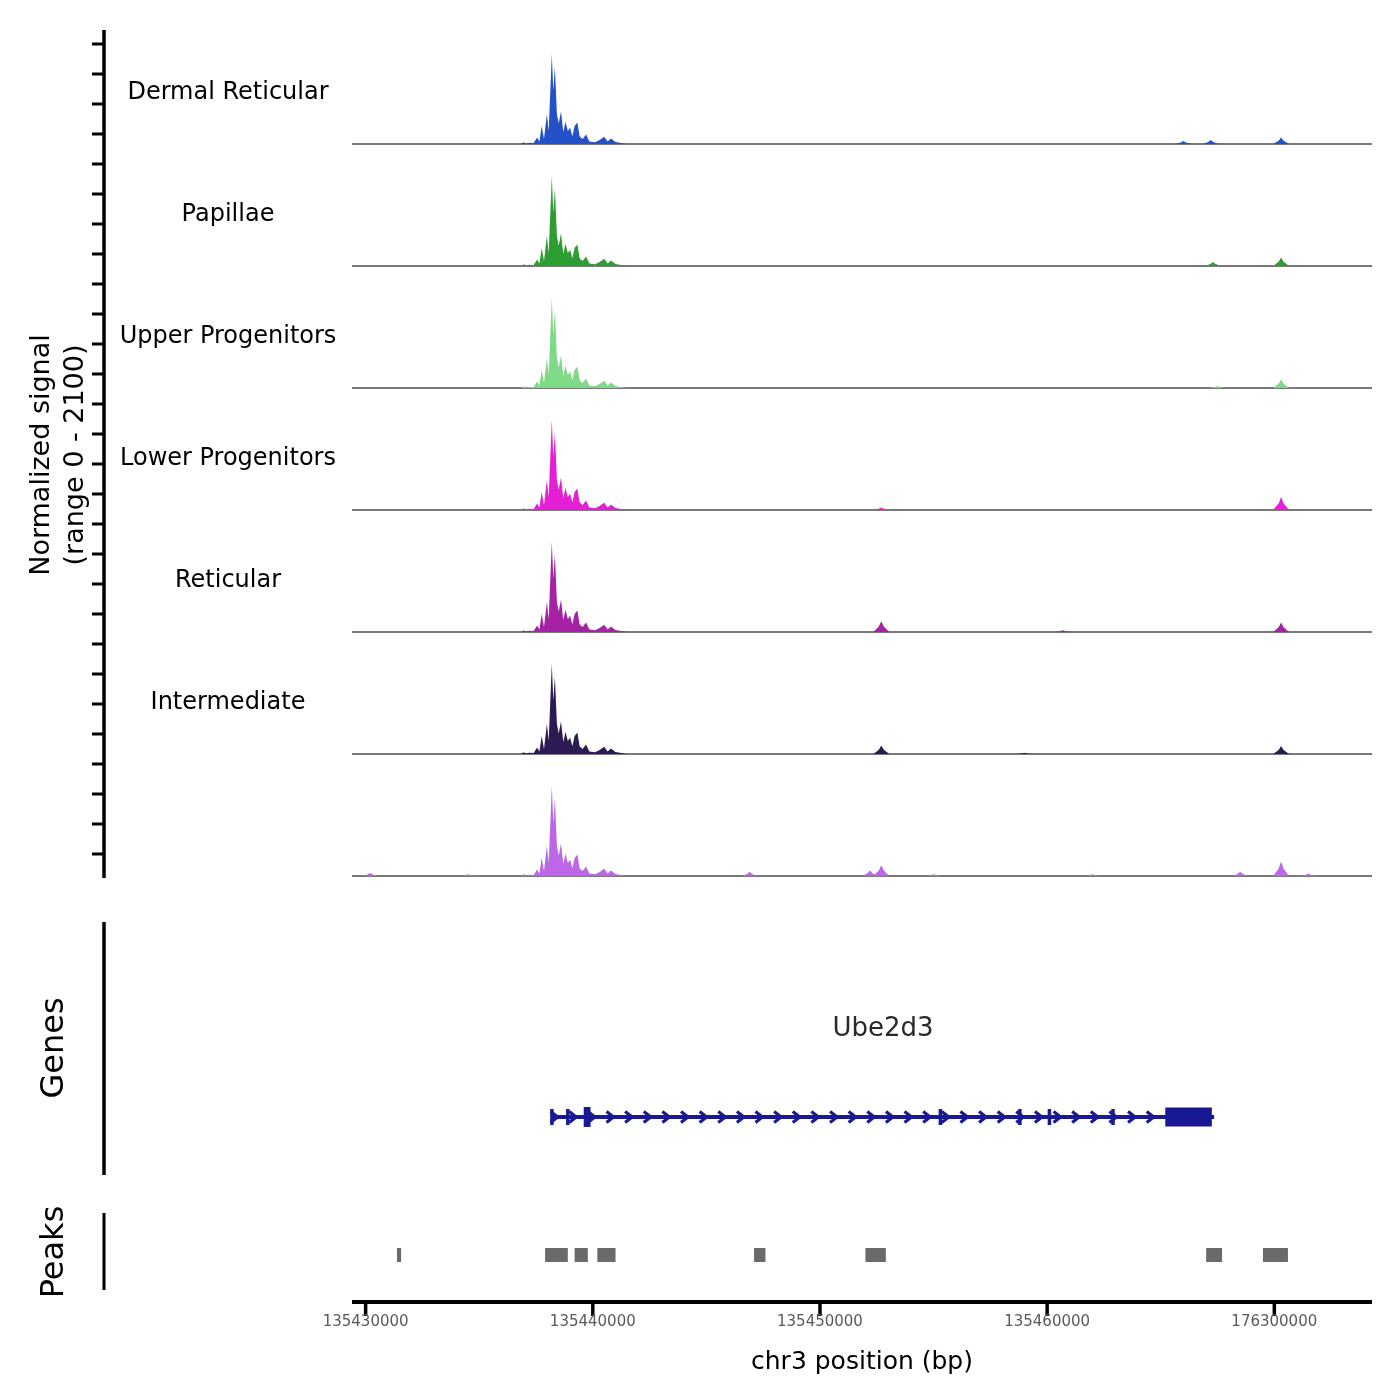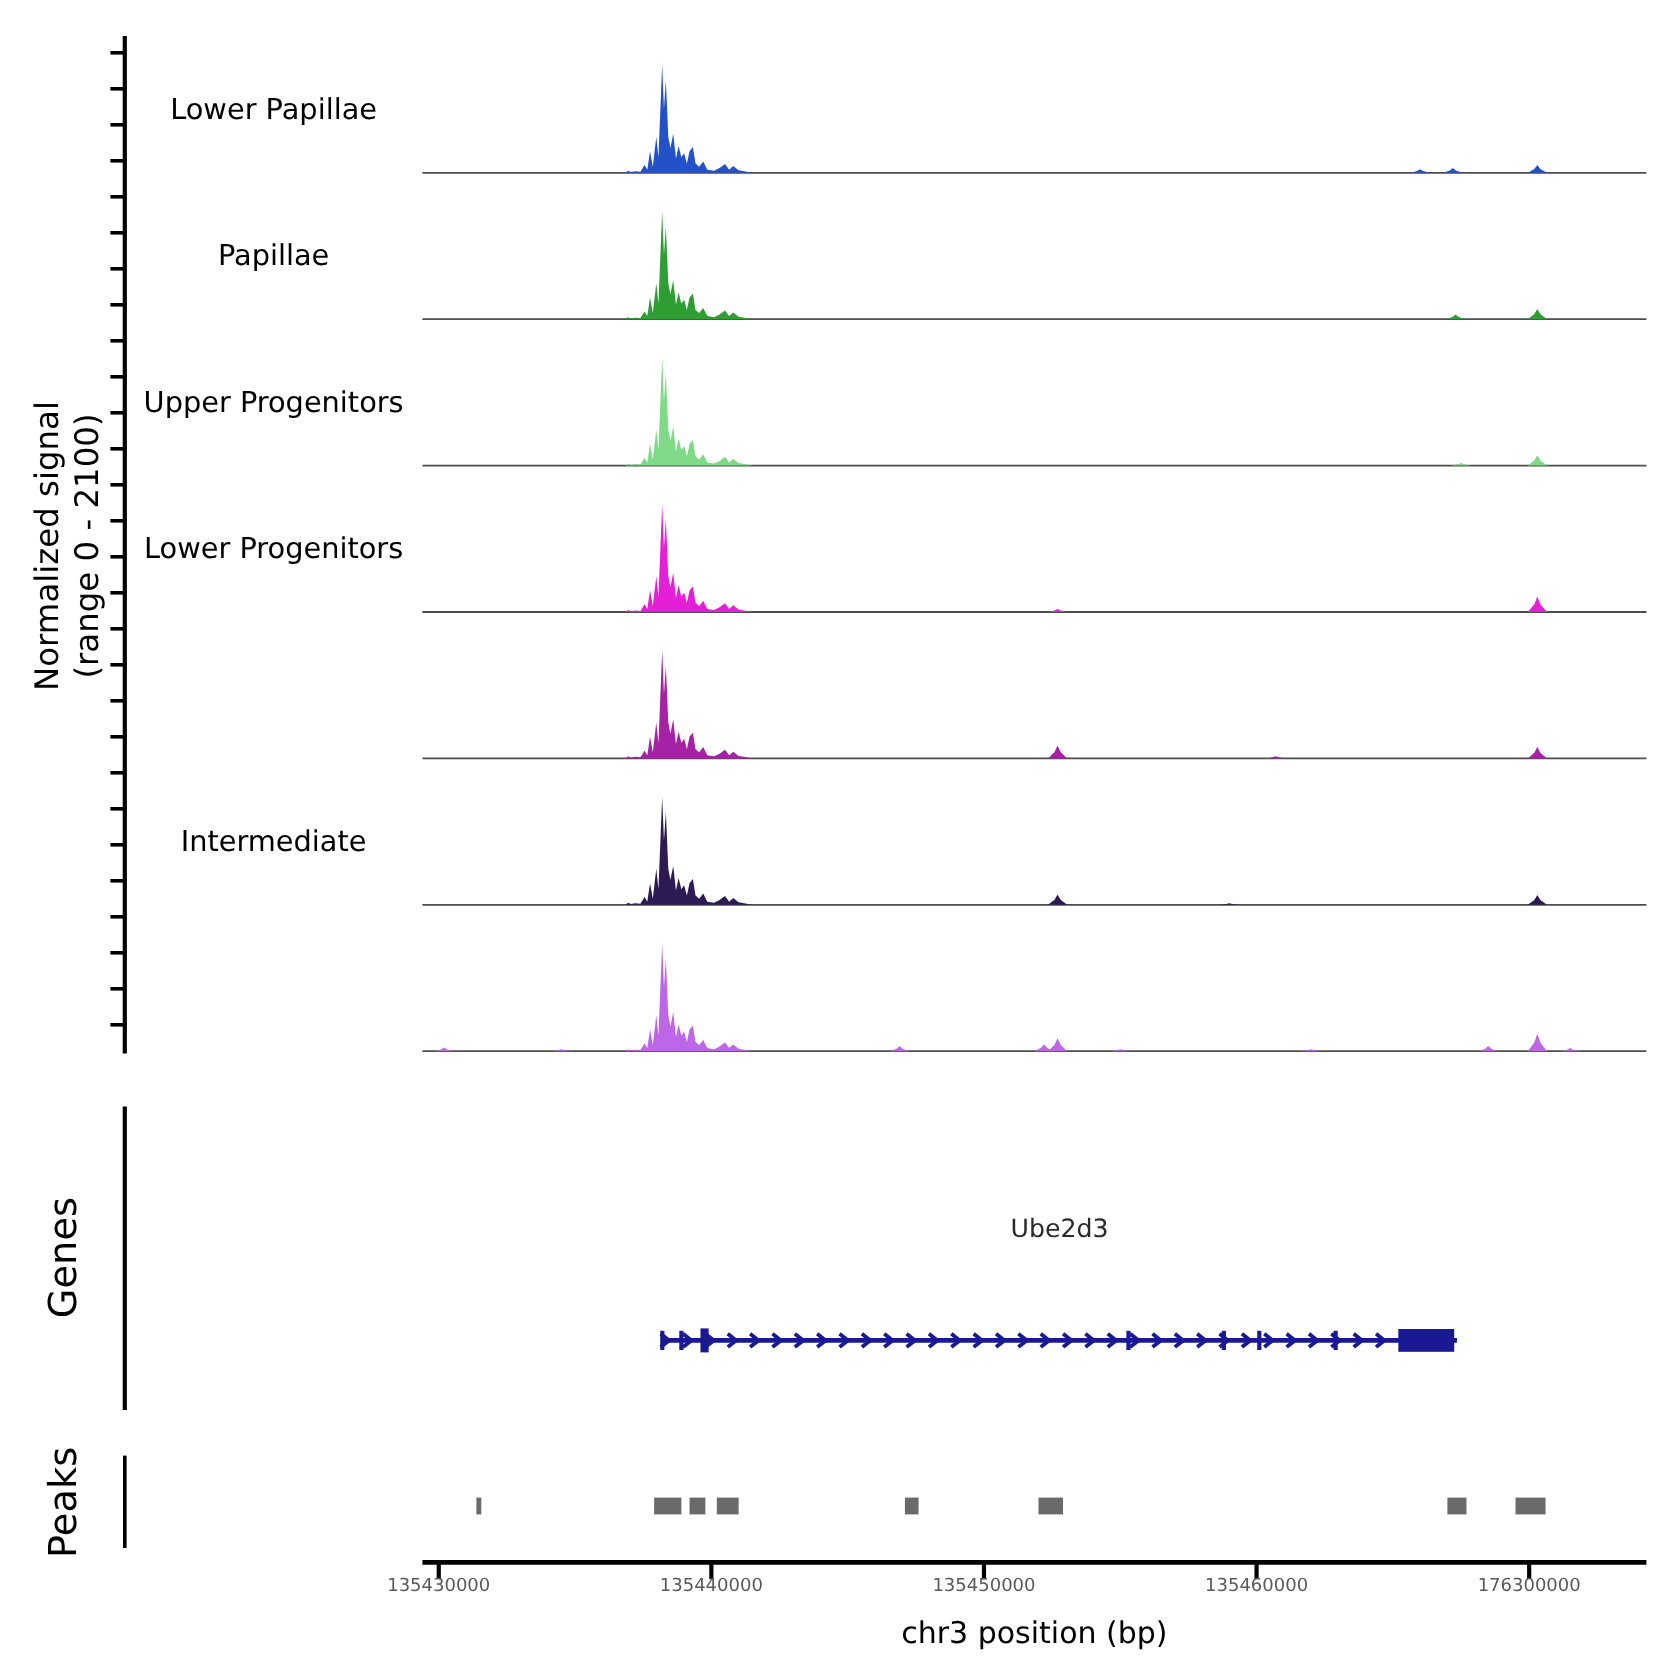--- a/index.html
+++ b/index.html
@@ -10,21 +10,21 @@
              white-space:nowrap;text-align:center;color:#000;}
   .y-axis-label{font-size:27px;line-height:34px;}
   .section-label{font-size:32px;}
   .track-label{position:absolute;left:48px;width:360px;text-align:center;
                font-size:24px;color:#000;}
   .x-tick-label{position:absolute;top:1312px;width:240px;text-align:center;
                 font-size:15px;color:#5a5a5a;}
   .x-axis-title{position:absolute;left:662px;top:1346px;width:400px;text-align:center;
                 font-size:25px;color:#000;}
   .gene-name-label{position:absolute;top:1012px;width:200px;text-align:center;
-                   font-size:21px;color:#2a2a2a;}
+                   font-size:26px;color:#2a2a2a;}
 </style>
 </head>
 <body>
 
 <div id="figure">
 
   <svg id="chart-svg" width="1400" height="1400">
       <line x1="104" y1="30" x2="104" y2="878" stroke="#000" stroke-width="3.5"></line>
       <line x1="92" y1="44" x2="104" y2="44" stroke="#000" stroke-width="3"></line>
       <line x1="92" y1="74" x2="104" y2="74" stroke="#000" stroke-width="3"></line>
@@ -148,24 +148,25 @@
       <line x1="352" y1="1302" x2="1372" y2="1302" stroke="#000" stroke-width="4"></line>
       <line x1="365.630289532294" y1="1302" x2="365.630289532294" y2="1316" stroke="#000" stroke-width="3.5"></line>
       <line x1="592.8017817371938" y1="1302" x2="592.8017817371938" y2="1316" stroke="#000" stroke-width="3.5"></line>
       <line x1="819.9732739420936" y1="1302" x2="819.9732739420936" y2="1316" stroke="#000" stroke-width="3.5"></line>
       <line x1="1047.1447661469933" y1="1302" x2="1047.1447661469933" y2="1316" stroke="#000" stroke-width="3.5"></line>
       <line x1="1274.316258351893" y1="1302" x2="1274.316258351893" y2="1316" stroke="#000" stroke-width="3.5"></line>
     </svg>
 
   <div class="rot-label y-axis-label" style="left:57px;top:455px;"><span>Normalized signal</span><br><span>(range 0 - 2100)</span></div>
 
-  <div class="track-label" style="top: 77px;">Lower Papillae</div>
+  <div class="track-label" style="top: 77px;">Dermal Reticular</div>
   <div class="track-label" style="top: 199px;">Papillae</div>
   <div class="track-label" style="top: 321px;">Upper Progenitors</div>
   <div class="track-label" style="top: 443px;">Lower Progenitors</div>
+  <div class="track-label" style="top: 565px;">Reticular</div>
   <div class="track-label" style="top: 687px;">Intermediate</div>
 
   <div class="rot-label section-label" style="left:52px;top:1048px;">Genes</div>
   <div class="rot-label section-label" style="left:52px;top:1252px;">Peaks</div>
 
   <div class="gene-name-label" style="left: 783.013px;">Ube2d3</div>
 
   <div class="x-tick-label" style="left: 245.63px;">135430000</div>
   <div class="x-tick-label" style="left: 472.802px;">135440000</div>
   <div class="x-tick-label" style="left: 699.973px;">135450000</div>

